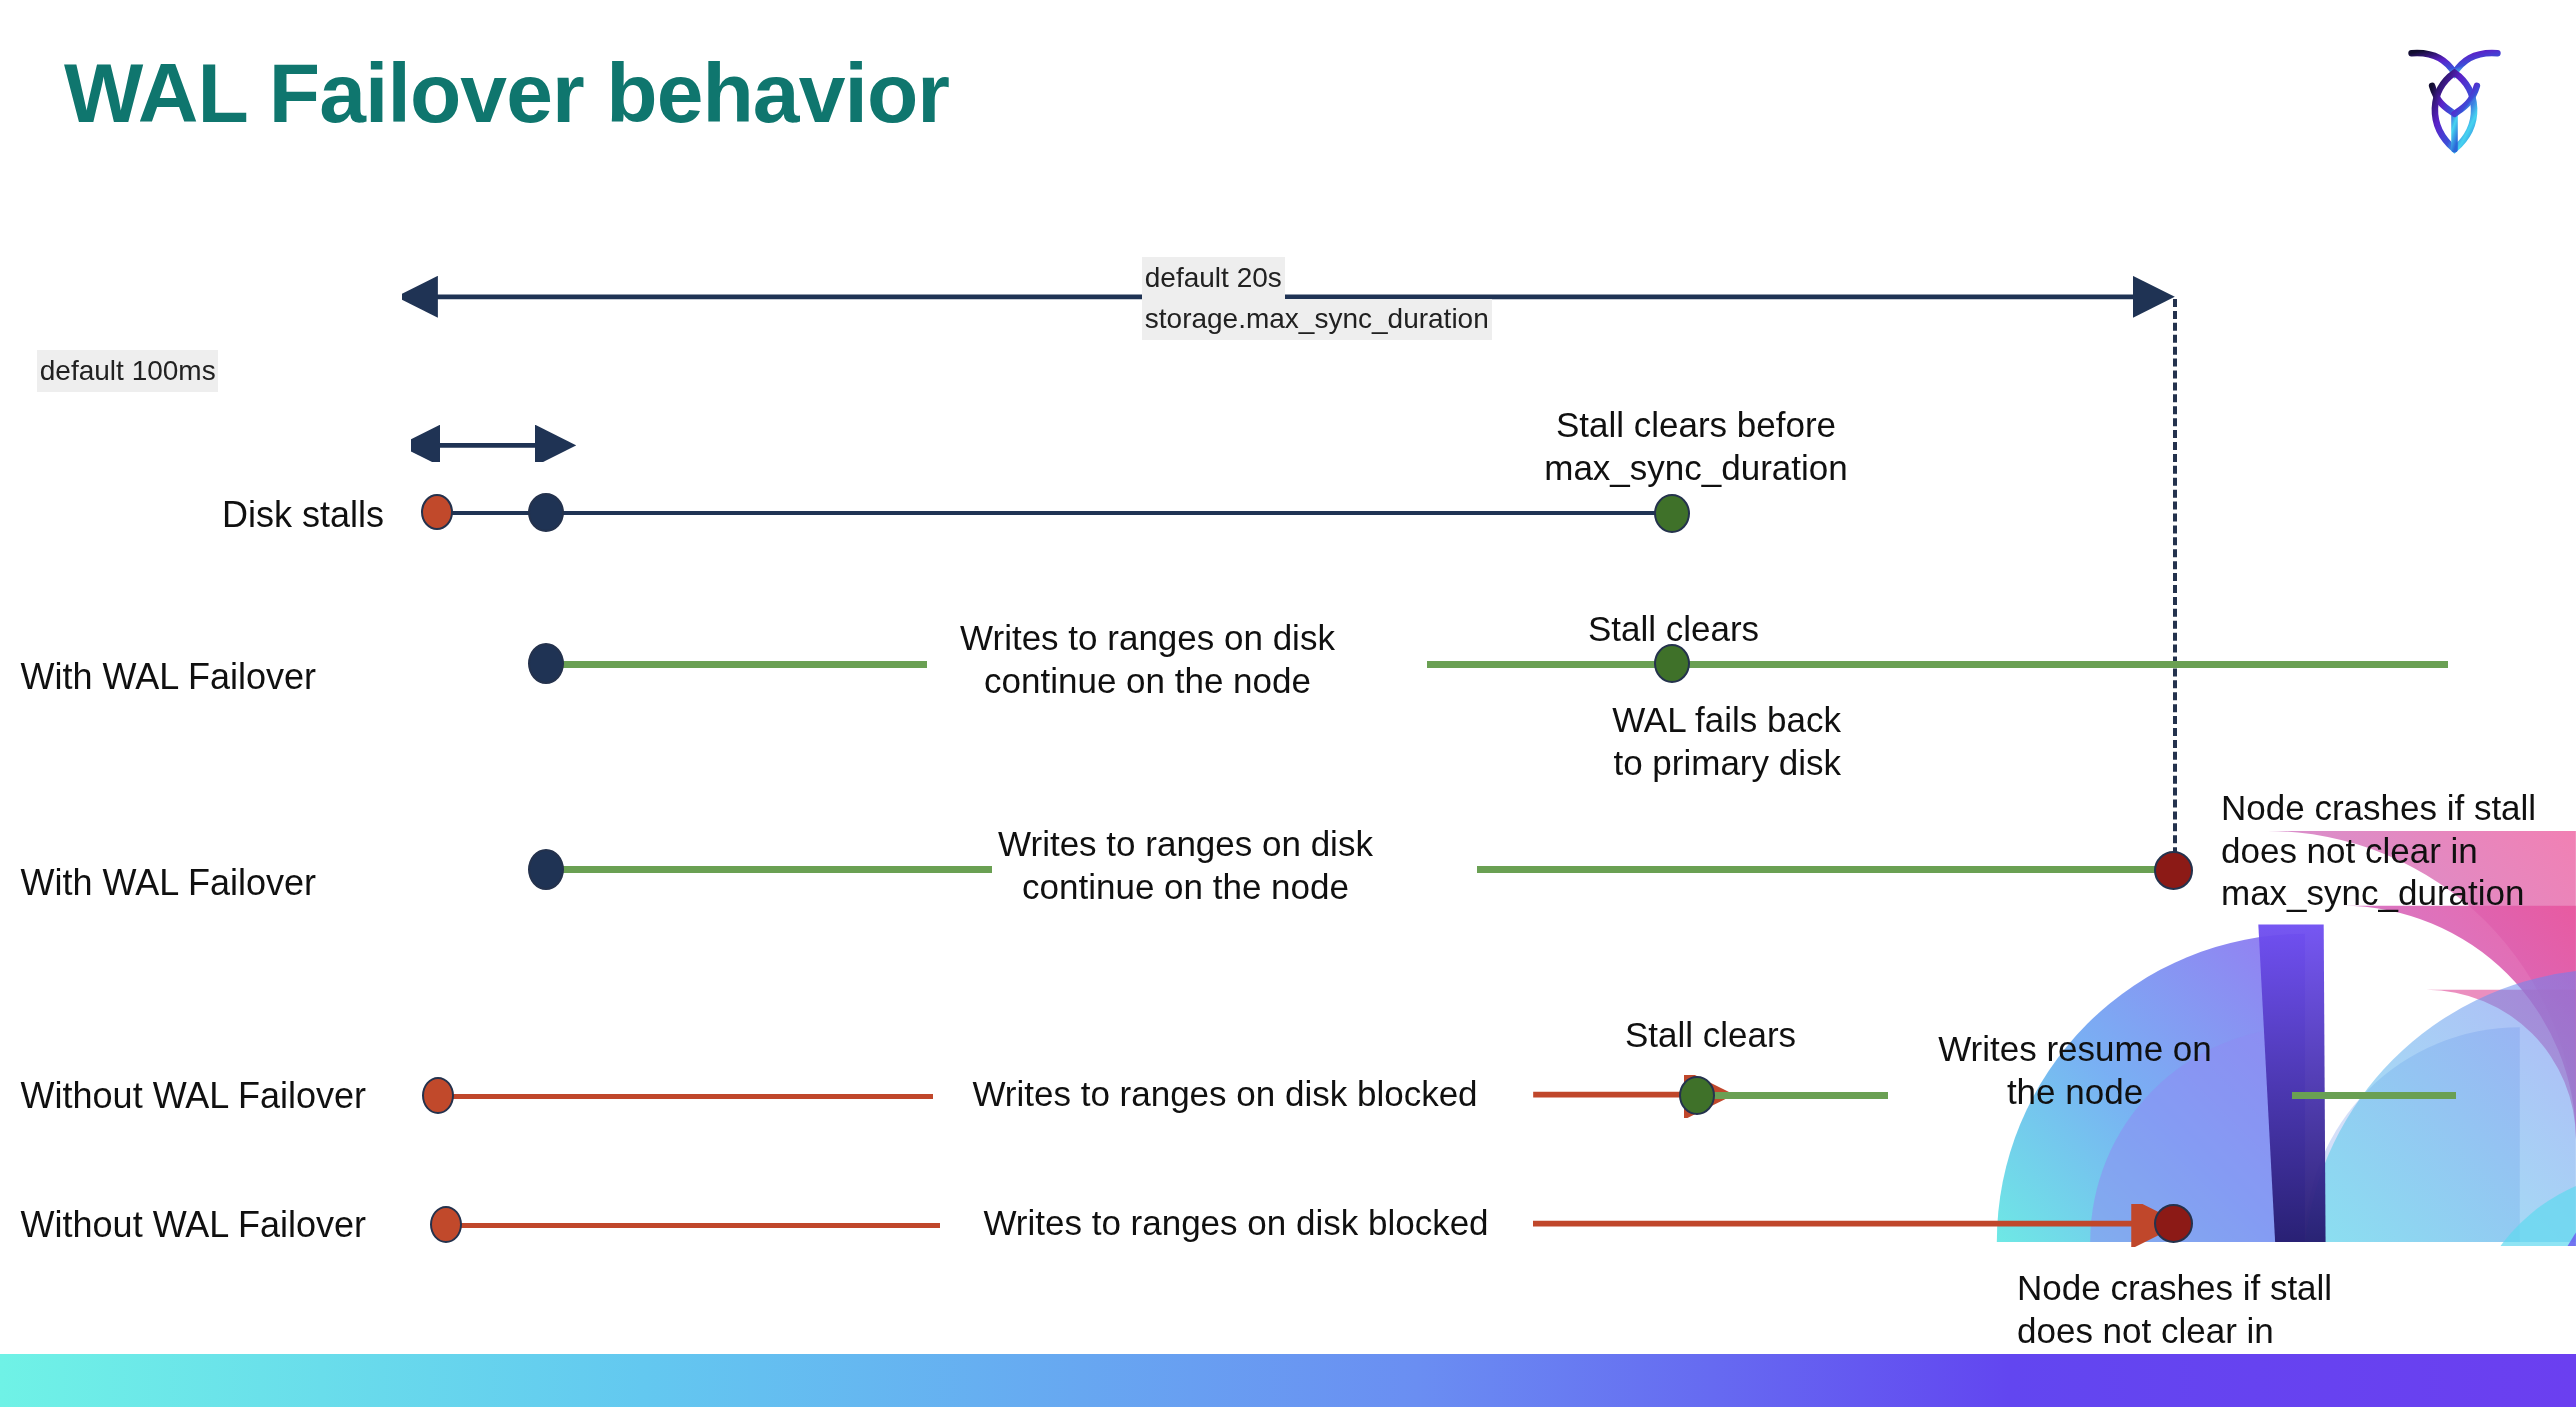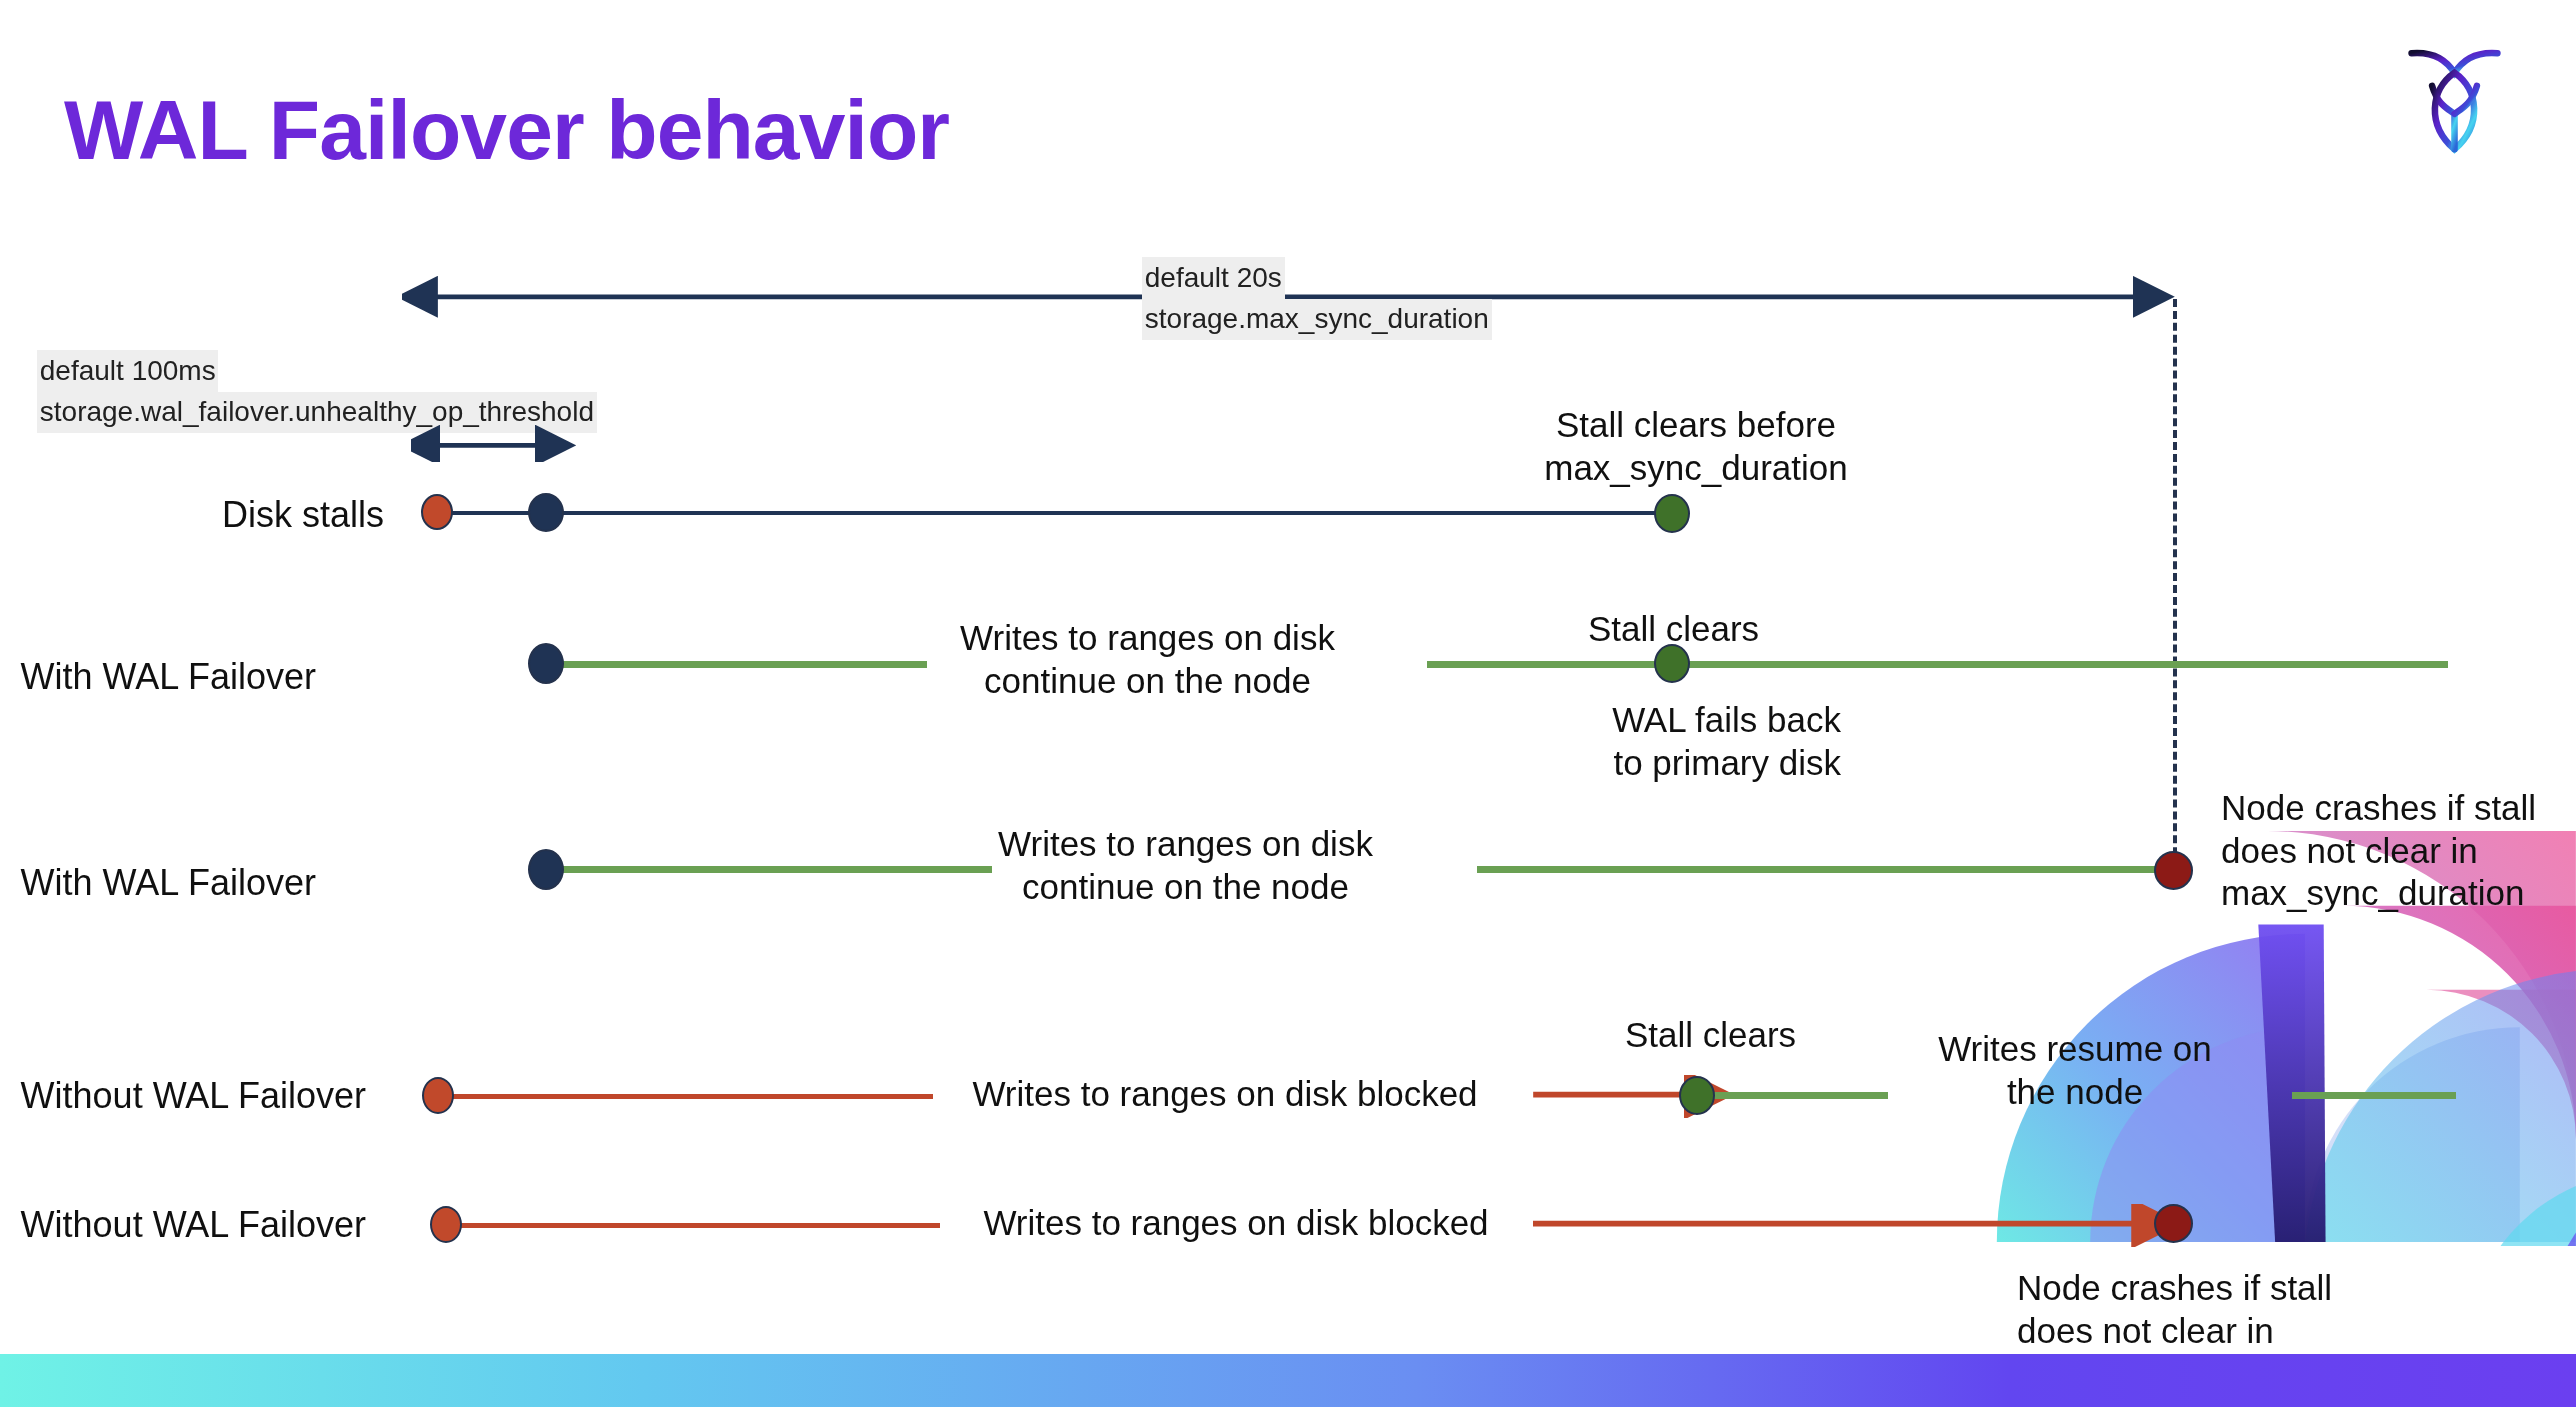--- a/index.html
+++ b/index.html
@@ -19,24 +19,23 @@
   }
 
   
   #slide-title {
     position: absolute;
     left: 64px;
     top: 45px;
     font-size: 84px;
     font-weight: 700;
     letter-spacing: -0.9px;
-    color: #6d28d9;
+    color: #0f766e;
     font-family: "Liberation Sans", sans-serif;
     white-space: nowrap;
-    margin-top: 37px;
   }
 
   
   #logo {
     position: absolute;
     left: 2389px;
     top: 28px;
     width: 131px;
     height: 140px;
   }
@@ -218,21 +217,20 @@
 
   <div class="code-label" style="left:1142px;top:257px;">
     <span>default 20s</span><br>
     <span>storage.max_sync_duration</span>
   </div>
 
   <div class="vdash" style="left:2173px;top:299px;height:580px;"></div>
 
   <div class="code-label" style="left:37px;top:350px;">
     <span>default 100ms</span><br>
-    <span>storage.wal_failover.unhealthy_op_threshold</span>
   </div>
 
   <svg style="position:absolute;left:411px;top:425px;width:168px;height:37px;" viewBox="0 0 180 40" width="168" height="37">
     <line x1="26" y1="22" x2="138" y2="22" stroke="#1f3354" stroke-width="5" marker-start="url(#arwL)" marker-end="url(#arwR)"></line>
   </svg>
 
   <div class="row-label" style="left:222px;top:494px;">Disk stalls</div>
 
   <div class="tl navy" style="left:436px;top:511px;width:1243px;border-top-width:4.7px;"></div>
 

